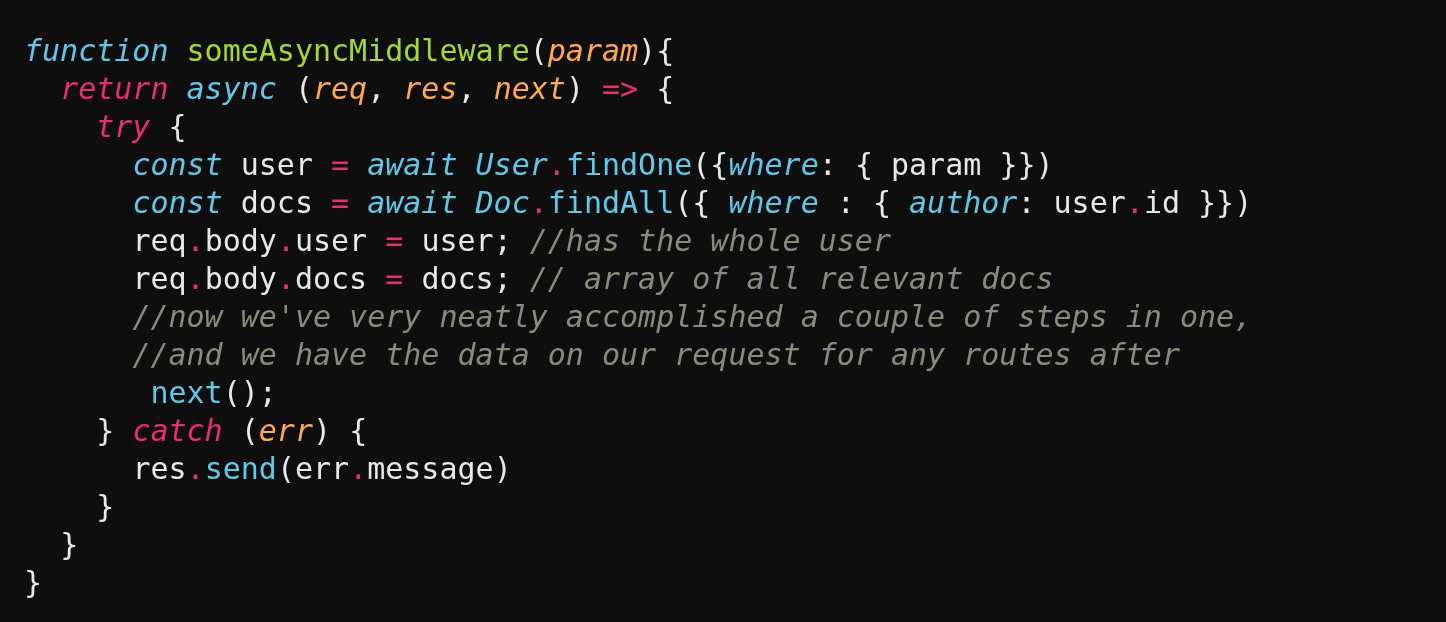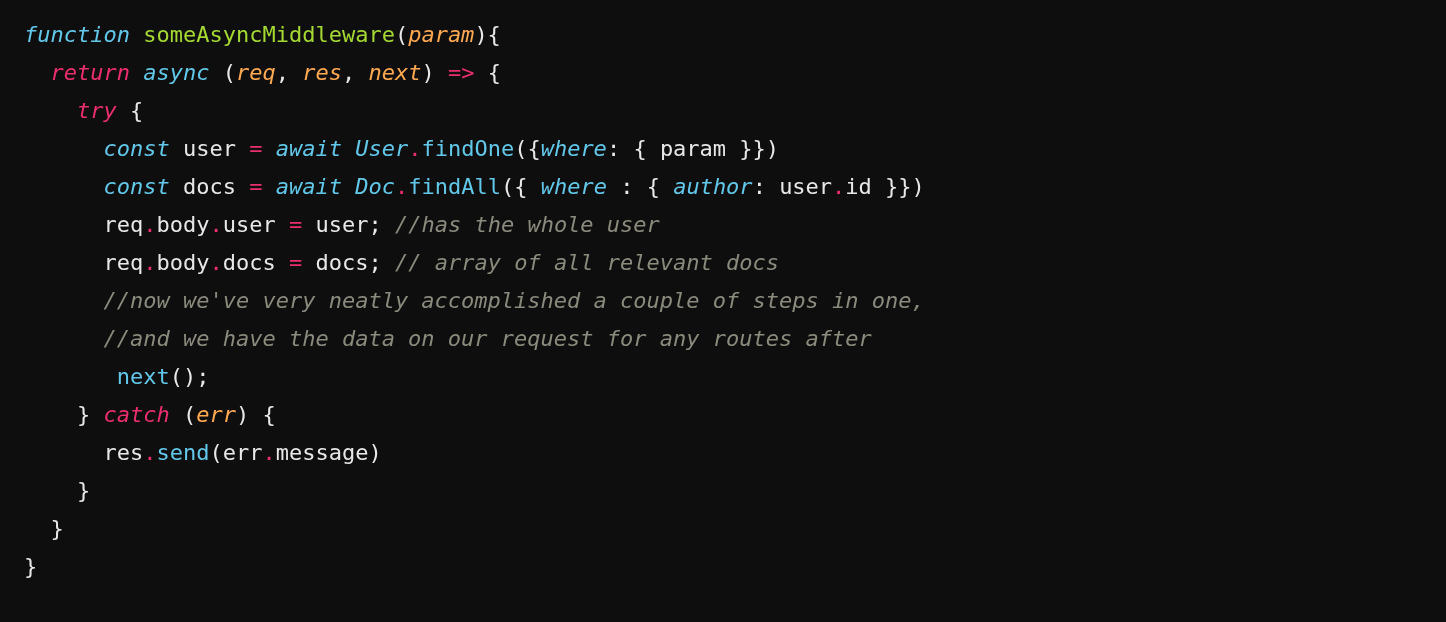--- a/index.html
+++ b/index.html
@@ -5,23 +5,23 @@
   html, body {
     margin: 0;
     padding: 0;
     width: 1446px;
     height: 622px;
     background: #0f0e0e;
     overflow: hidden;
   }
   pre.code {
     margin: 0;
-    padding: 16px 24px 16px 24px;
+    padding: 32px 24px 16px 24px;
     font-family: "Menlo", "Consolas", "DejaVu Sans Mono", monospace;
-    font-size: 22px;
+    font-size: 30px;
     line-height: 38px;
     white-space: pre;
     color: #e8e8e8;
   }
   .tok-kw      { color: #62c8ea; font-style: italic; }   
   .tok-flow    { color: #ea2e6e; font-style: italic; }   
   .tok-fnname  { color: #a4d932; }                        
   .tok-param   { color: #ffa951; font-style: italic; }   
   .tok-async   { color: #62c8ea; font-style: italic; }
   .tok-punct   { color: #e8e8e8; }

